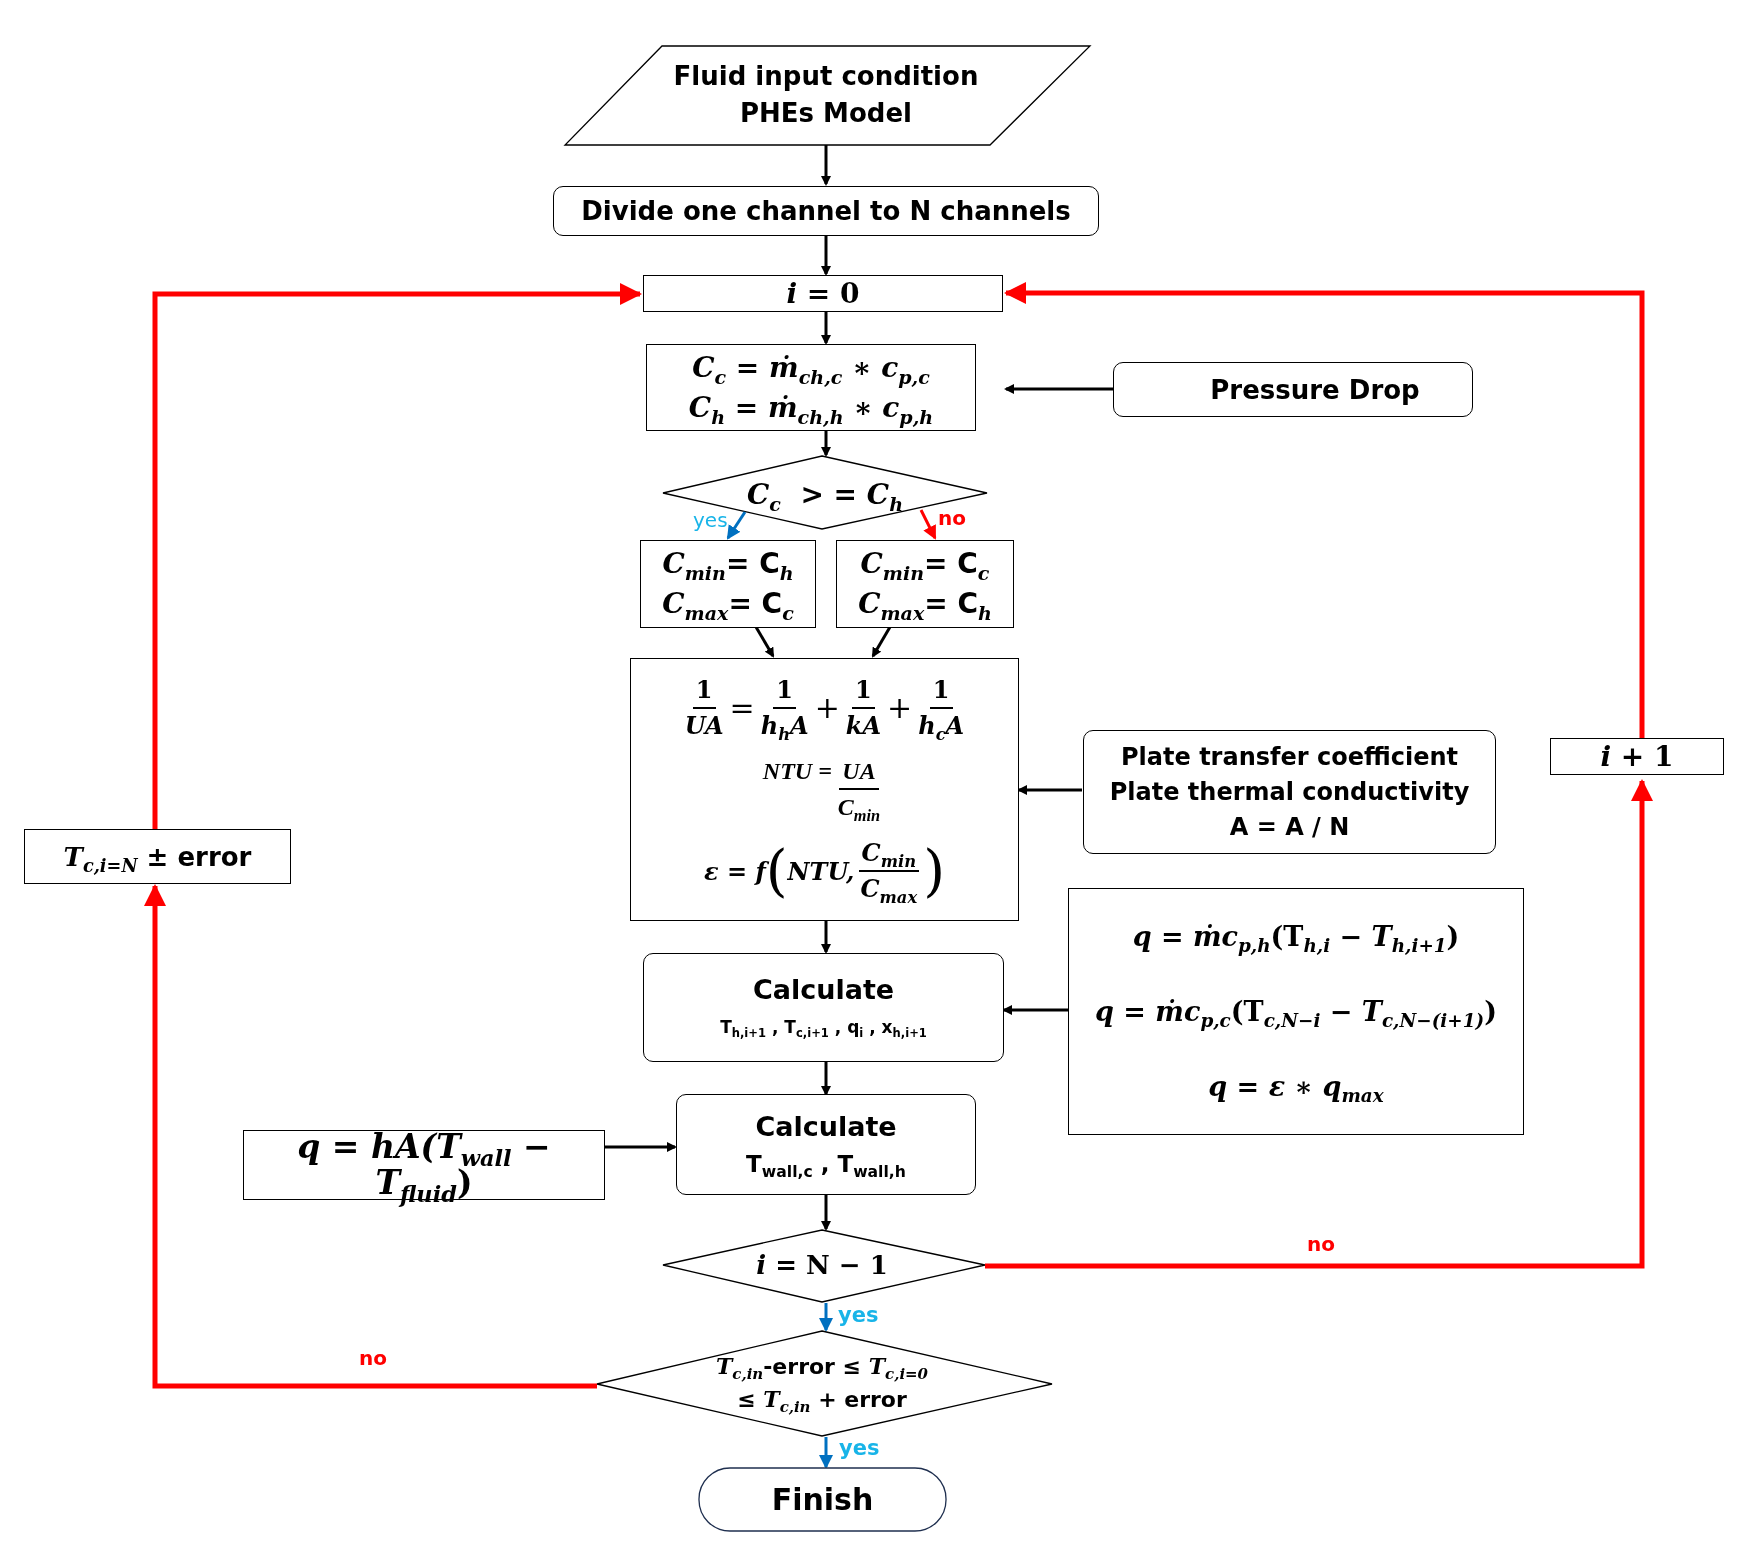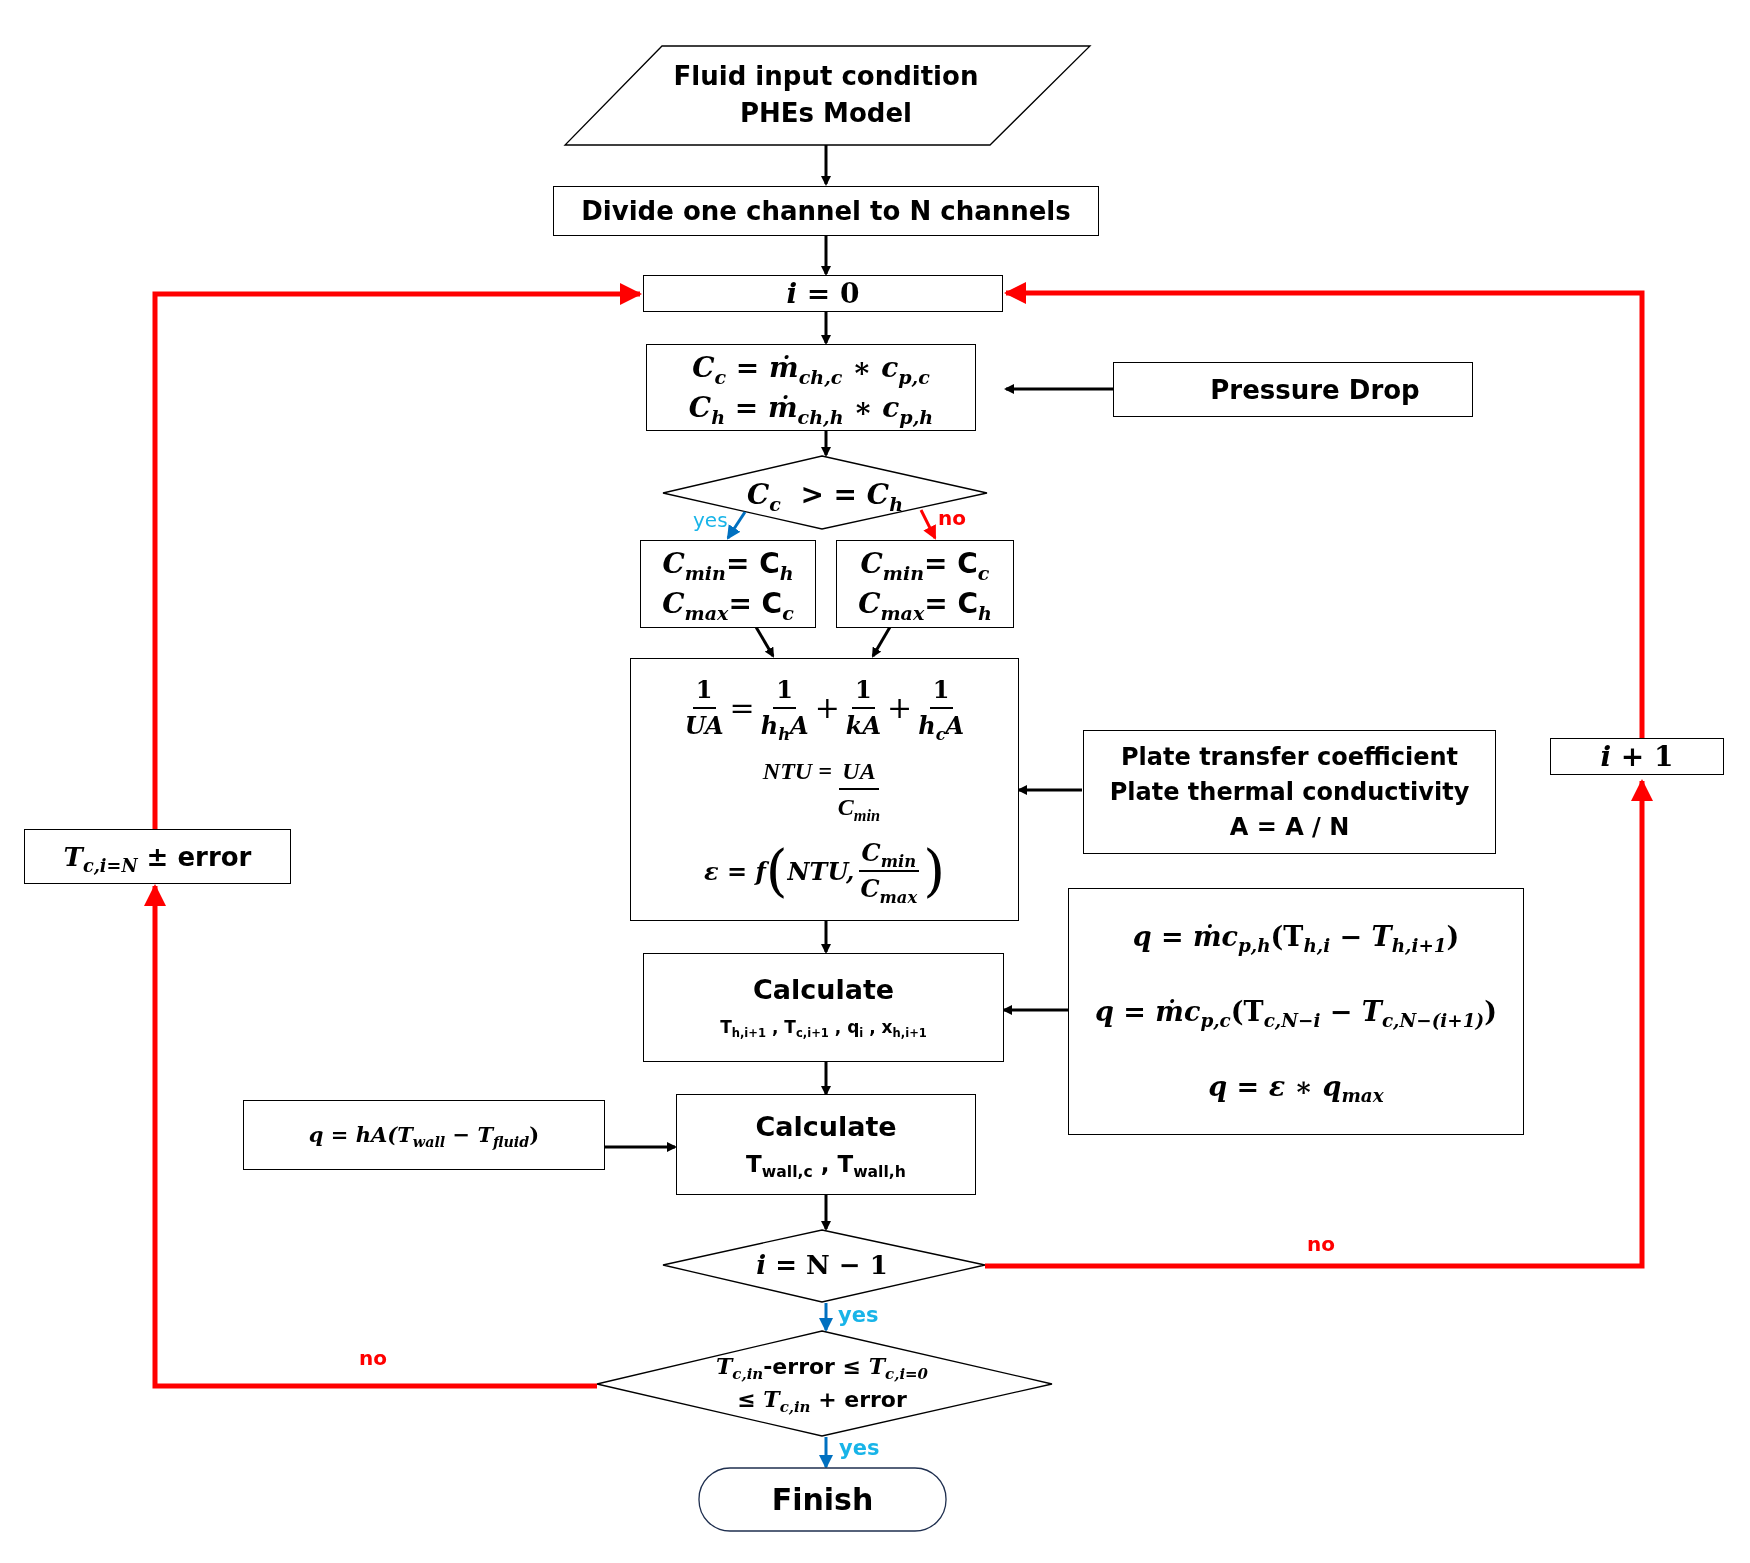--- a/index.html
+++ b/index.html
@@ -1,20 +1,20 @@
 <!DOCTYPE html>
 <html><head>
 <meta charset="utf-8">
 <style>
   html,body{margin:0;padding:0;background:#fff;}
   body{width:1750px;height:1563px;position:relative;overflow:hidden;font-family:"Liberation Sans","DejaVu Sans",sans-serif;}
   svg.lines{position:absolute;left:0;top:0;}
   .box{position:absolute;border:1.5px solid #000;background:#fff;box-sizing:border-box;display:flex;flex-direction:column;align-items:center;justify-content:center;text-align:center;color:#000;}
   .lbl{position:absolute;font-family:"DejaVu Sans",sans-serif;font-weight:bold;color:#000;text-align:center;white-space:nowrap;}
-  .sans{font-family:"DejaVu Sans",sans-serif;font-weight:bold;}
+  .sans{font-family:"DejaVu Sans",sans-serif;font-weight:bold;border-radius:10px;}
   .math{font-family:"DejaVu Serif","Liberation Serif",serif;font-weight:bold;font-style:italic;}
   .up{font-style:normal;}
   .t26{font-size:26px;line-height:36px;}
   .t28{font-size:28px;line-height:40px;}
   .t24{font-size:24px;line-height:35px;}
   sub{font-size:0.68em;vertical-align:-0.35em;line-height:0;}
   .frac{display:inline-flex;flex-direction:column;align-items:center;vertical-align:middle;margin:0 3px;}
   .frac .n{border-bottom:2px solid #000;padding:0 3px;line-height:34px;}
   .frac .d{padding:0 3px;line-height:34px;}
   .yes{color:#18b4e8;font-family:"DejaVu Sans",sans-serif;font-size:20px;position:absolute;}
@@ -165,21 +165,21 @@
   <div><span>q = ṁc</span><sub>p,h</sub><span class="up">(T</span><sub>h,i</sub><span> − T</span><sub>h,i+1</sub><span class="up">)</span></div>
   <div><span>q = ṁc</span><sub>p,c</sub><span class="up">(T</span><sub>c,N−i</sub><span> − T</span><sub>c,N−(i+1)</sub><span class="up">)</span></div>
   <div><span>q = ε ∗ q</span><sub>max</sub></div>
 </div>
 
 <div class="box sans" style="left:643px;top:953px;width:361px;height:109px;">
   <div style="font-size:27px;line-height:38px;">Calculate</div>
   <div style="font-size:17px;line-height:36px;"><span>T</span><sub>h,i+1</sub><span> , T</span><sub>c,i+1</sub><span> , q</span><sub>i</sub><span> , x</span><sub>h,i+1</sub></div>
 </div>
 
-<div class="box math t26" style="left:243px;top:1100px;width:362px;height:70px;font-size:21px;">
+<div class="box math t26" style="left:243px;top:1130px;width:362px;height:70px;font-size:33px;">
   <div><span>q = hA(T</span><sub>wall</sub><span> − T</span><sub>fluid</sub><span class="up">)</span></div>
 </div>
 
 <div class="box sans" style="left:676px;top:1094px;width:300px;height:101px;">
   <div style="font-size:27px;line-height:38px;">Calculate</div>
   <div style="font-size:23px;line-height:36px;"><span>T</span><sub>wall,c</sub><span> , T</span><sub>wall,h</sub></div>
 </div>
 
 <div class="dtext math" style="left:722px;top:1248px;width:200px;font-size:26px;line-height:34px;">
   <span>i</span><span class="up"> = N − 1</span>

